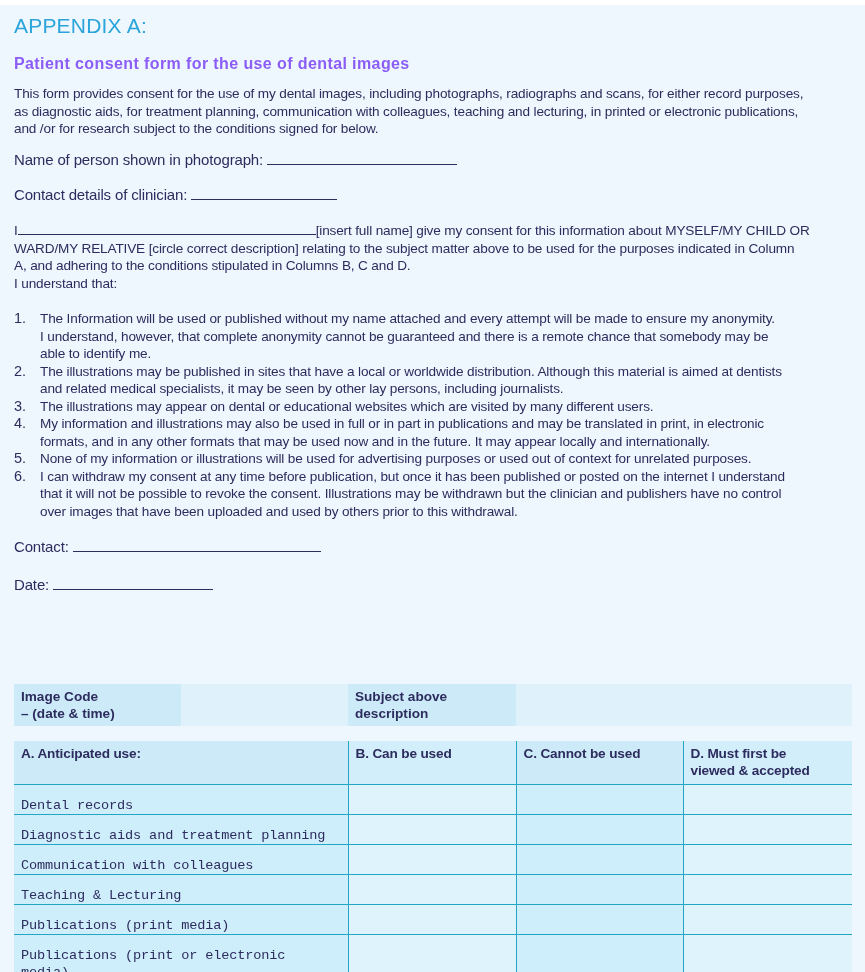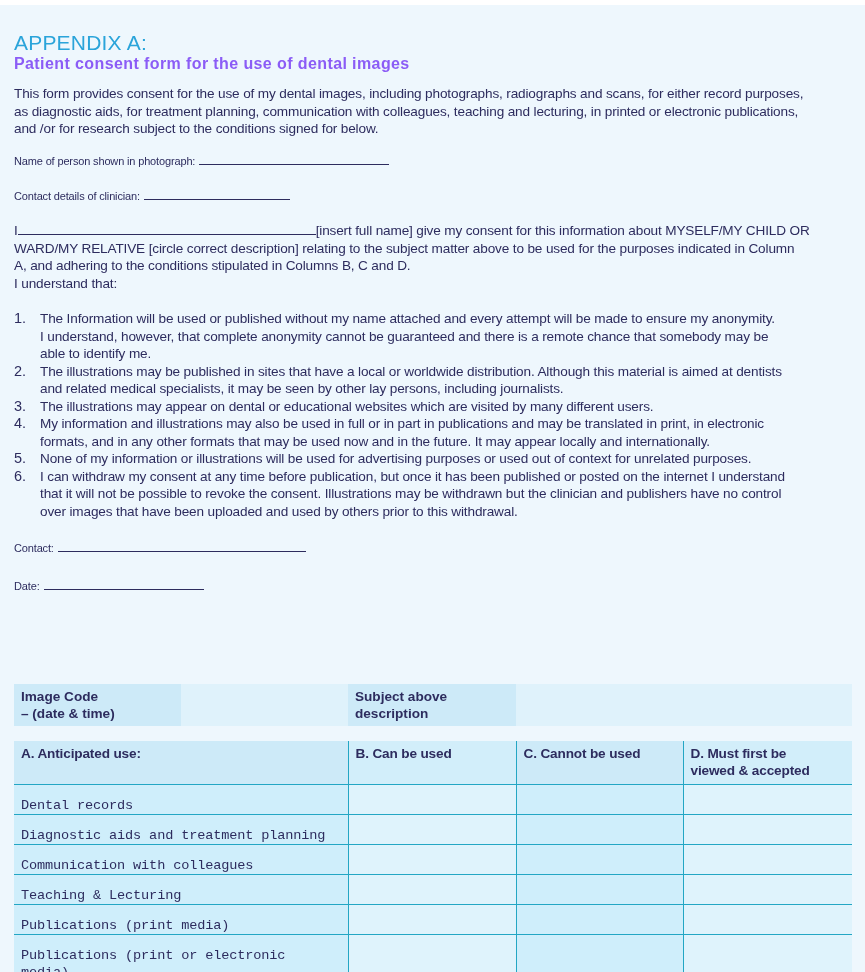--- a/index.html
+++ b/index.html
@@ -8,34 +8,34 @@
     background: #ffffff;
     font-family: "Liberation Sans", sans-serif;
     color: #2d2c5e;
   }
   .page {
     position: absolute; left: 0; top: 5px; width: 865px; height: 967px;
     background: #eef7fd;
   }
   .appendix {
     position: absolute; left: 14px; top: 9px;
-    font-size: 21px; color: #2aa4da; letter-spacing: 0.2px; margin-top: 17px;
+    font-size: 21px; color: #2aa4da; letter-spacing: 0.2px;
   }
   .subtitle {
     position: absolute; left: 14px; top: 50px;
     font-size: 16px; font-weight: bold; color: #8b5cf6; letter-spacing: 0.4px;
   }
   .para {
     position: absolute; left: 14px; width: 845px;
     font-size: 13.6px; line-height: 17.5px; color: #2d2c5e;
     letter-spacing: -0.15px;
   }
   .para .ln { display: block; white-space: nowrap; }
   .field {
-    position: absolute; left: 14px; font-size: 11px; color: #2d2c5e;
+    position: absolute; left: 14px; font-size: 15px; color: #2d2c5e;
     white-space: nowrap; letter-spacing: -0.15px;
   }
   .blank {
     display: inline-block; border-bottom: 1px solid #2d2c5e;
     height: 13px; vertical-align: baseline; margin-left: 4px;
   }
   .list {
     position: absolute; left: 14px; top: 305px; width: 845px;
     margin: 0; padding: 0; list-style: none;
     font-size: 13.6px; line-height: 17.5px; letter-spacing: -0.15px;

